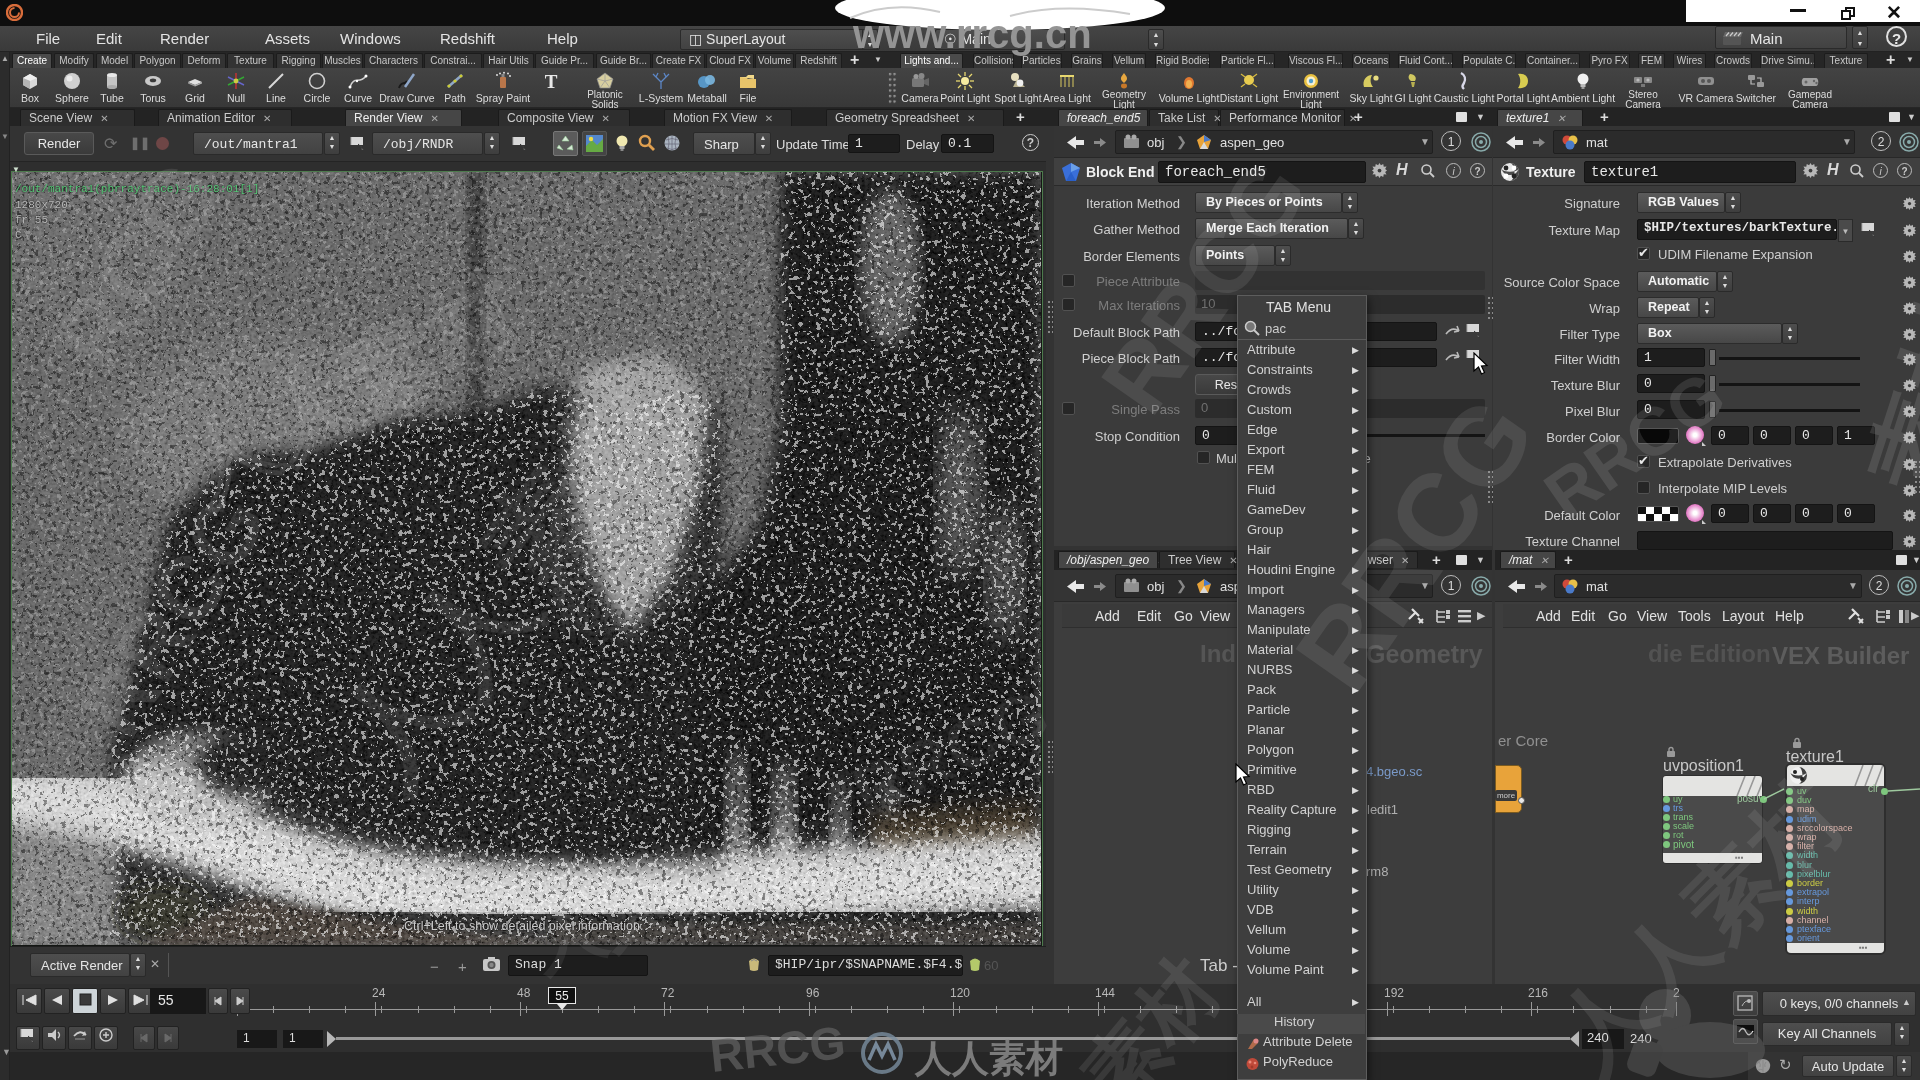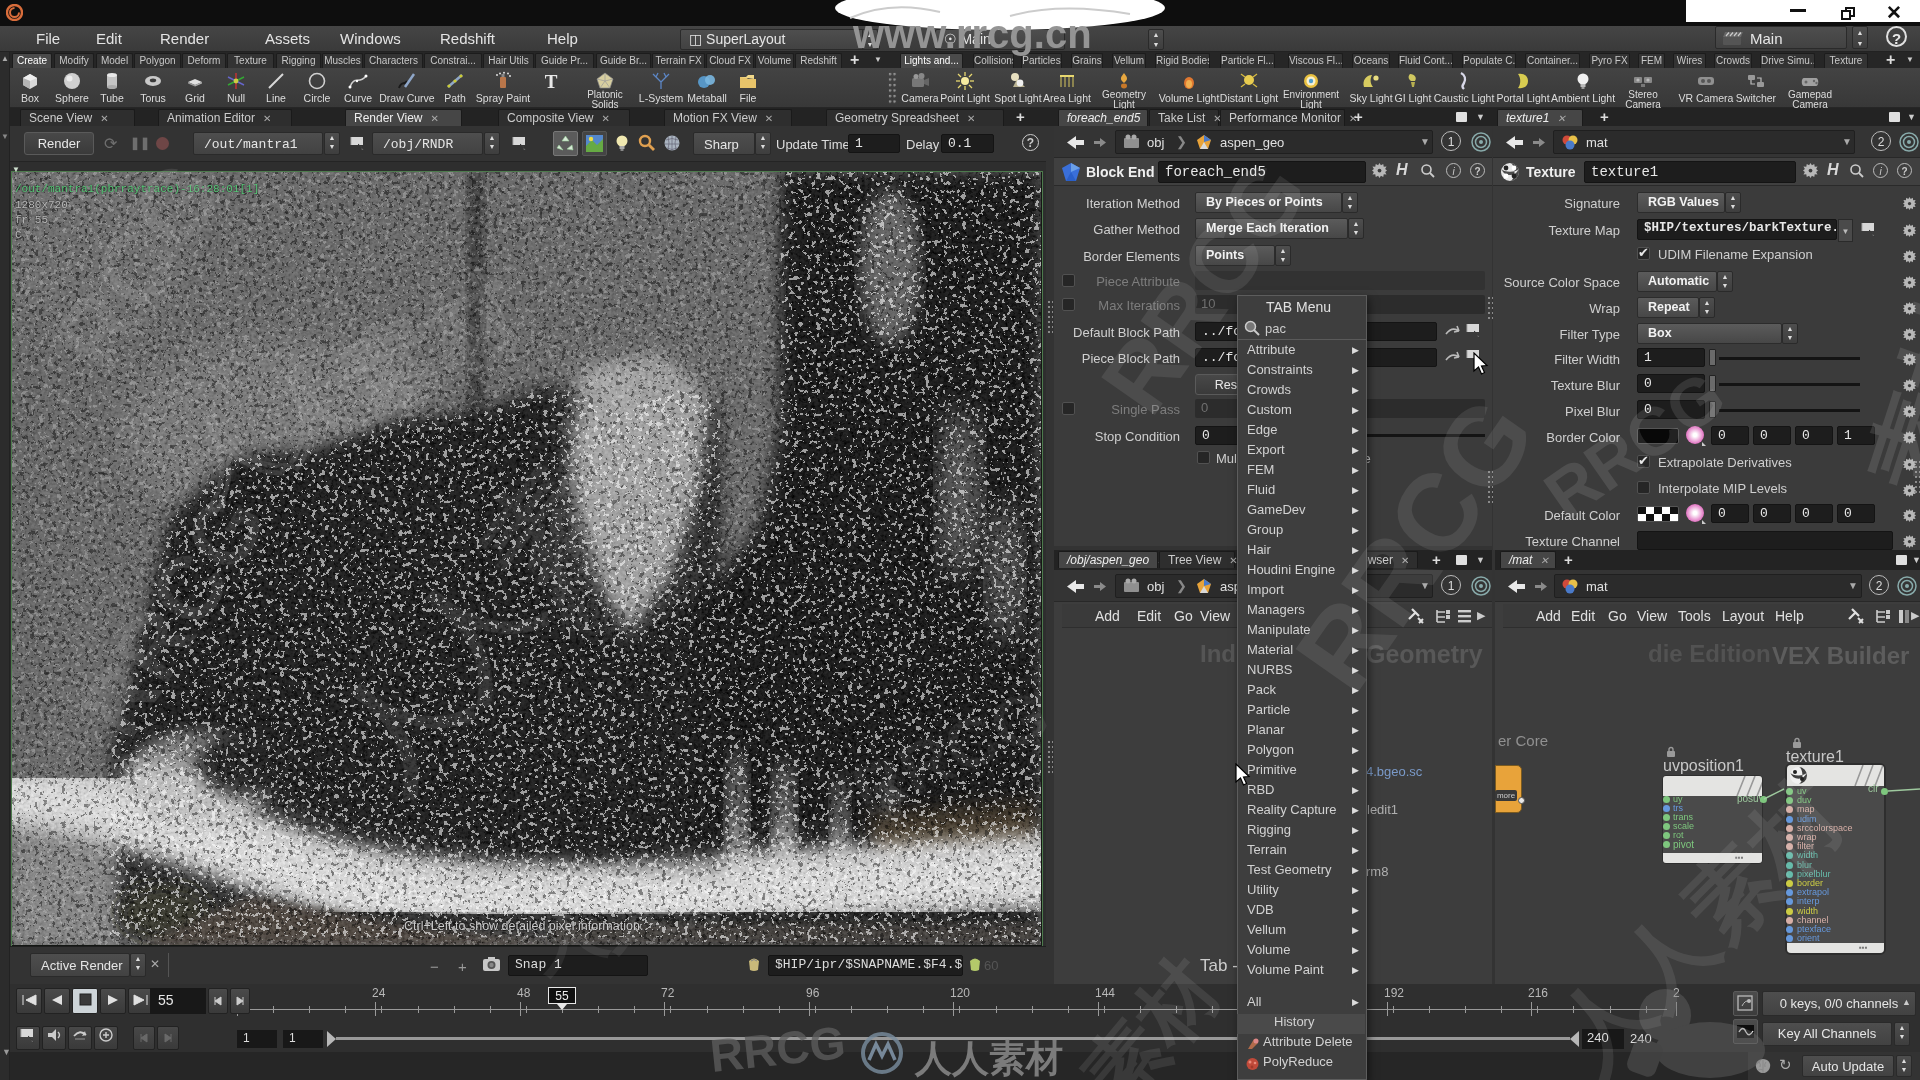--- a/index.html
+++ b/index.html
@@ -150,21 +150,21 @@
 <div class="stab" style="left:134px;width:47px">Polygon</div>
 <div class="stab" style="left:182px;width:44px">Deform</div>
 <div class="stab" style="left:227px;width:47px">Texture</div>
 <div class="stab" style="left:276px;width:45px">Rigging</div>
 <div class="stab" style="left:322px;width:41px">Muscles</div>
 <div class="stab" style="left:364px;width:59px">Characters</div>
 <div class="stab" style="left:424px;width:58px">Constrai...</div>
 <div class="stab" style="left:483px;width:51px">Hair Utils</div>
 <div class="stab" style="left:535px;width:59px">Guide Pr...</div>
 <div class="stab" style="left:596px;width:55px">Guide Br...</div>
-<div class="stab" style="left:652px;width:53px">Terrain FX</div>
+<div class="stab" style="left:652px;width:53px">Create FX</div>
 <div class="stab" style="left:706px;width:48px">Cloud FX</div>
 <div class="stab" style="left:755px;width:39px">Volume</div>
 <div class="stab" style="left:795px;width:47px">Redshift</div>
 <div class="stab active" style="left:900px;width:63px">Lights and...</div>
 <div class="stab" style="left:973px;width:41px">Collisions</div>
 <div class="stab" style="left:1021px;width:41px">Particles</div>
 <div class="stab" style="left:1071px;width:32px">Grains</div>
 <div class="stab" style="left:1112px;width:34px">Vellum</div>
 <div class="stab" style="left:1155px;width:55px">Rigid Bodies</div>
 <div class="stab" style="left:1220px;width:55px">Particle Fl...</div>

